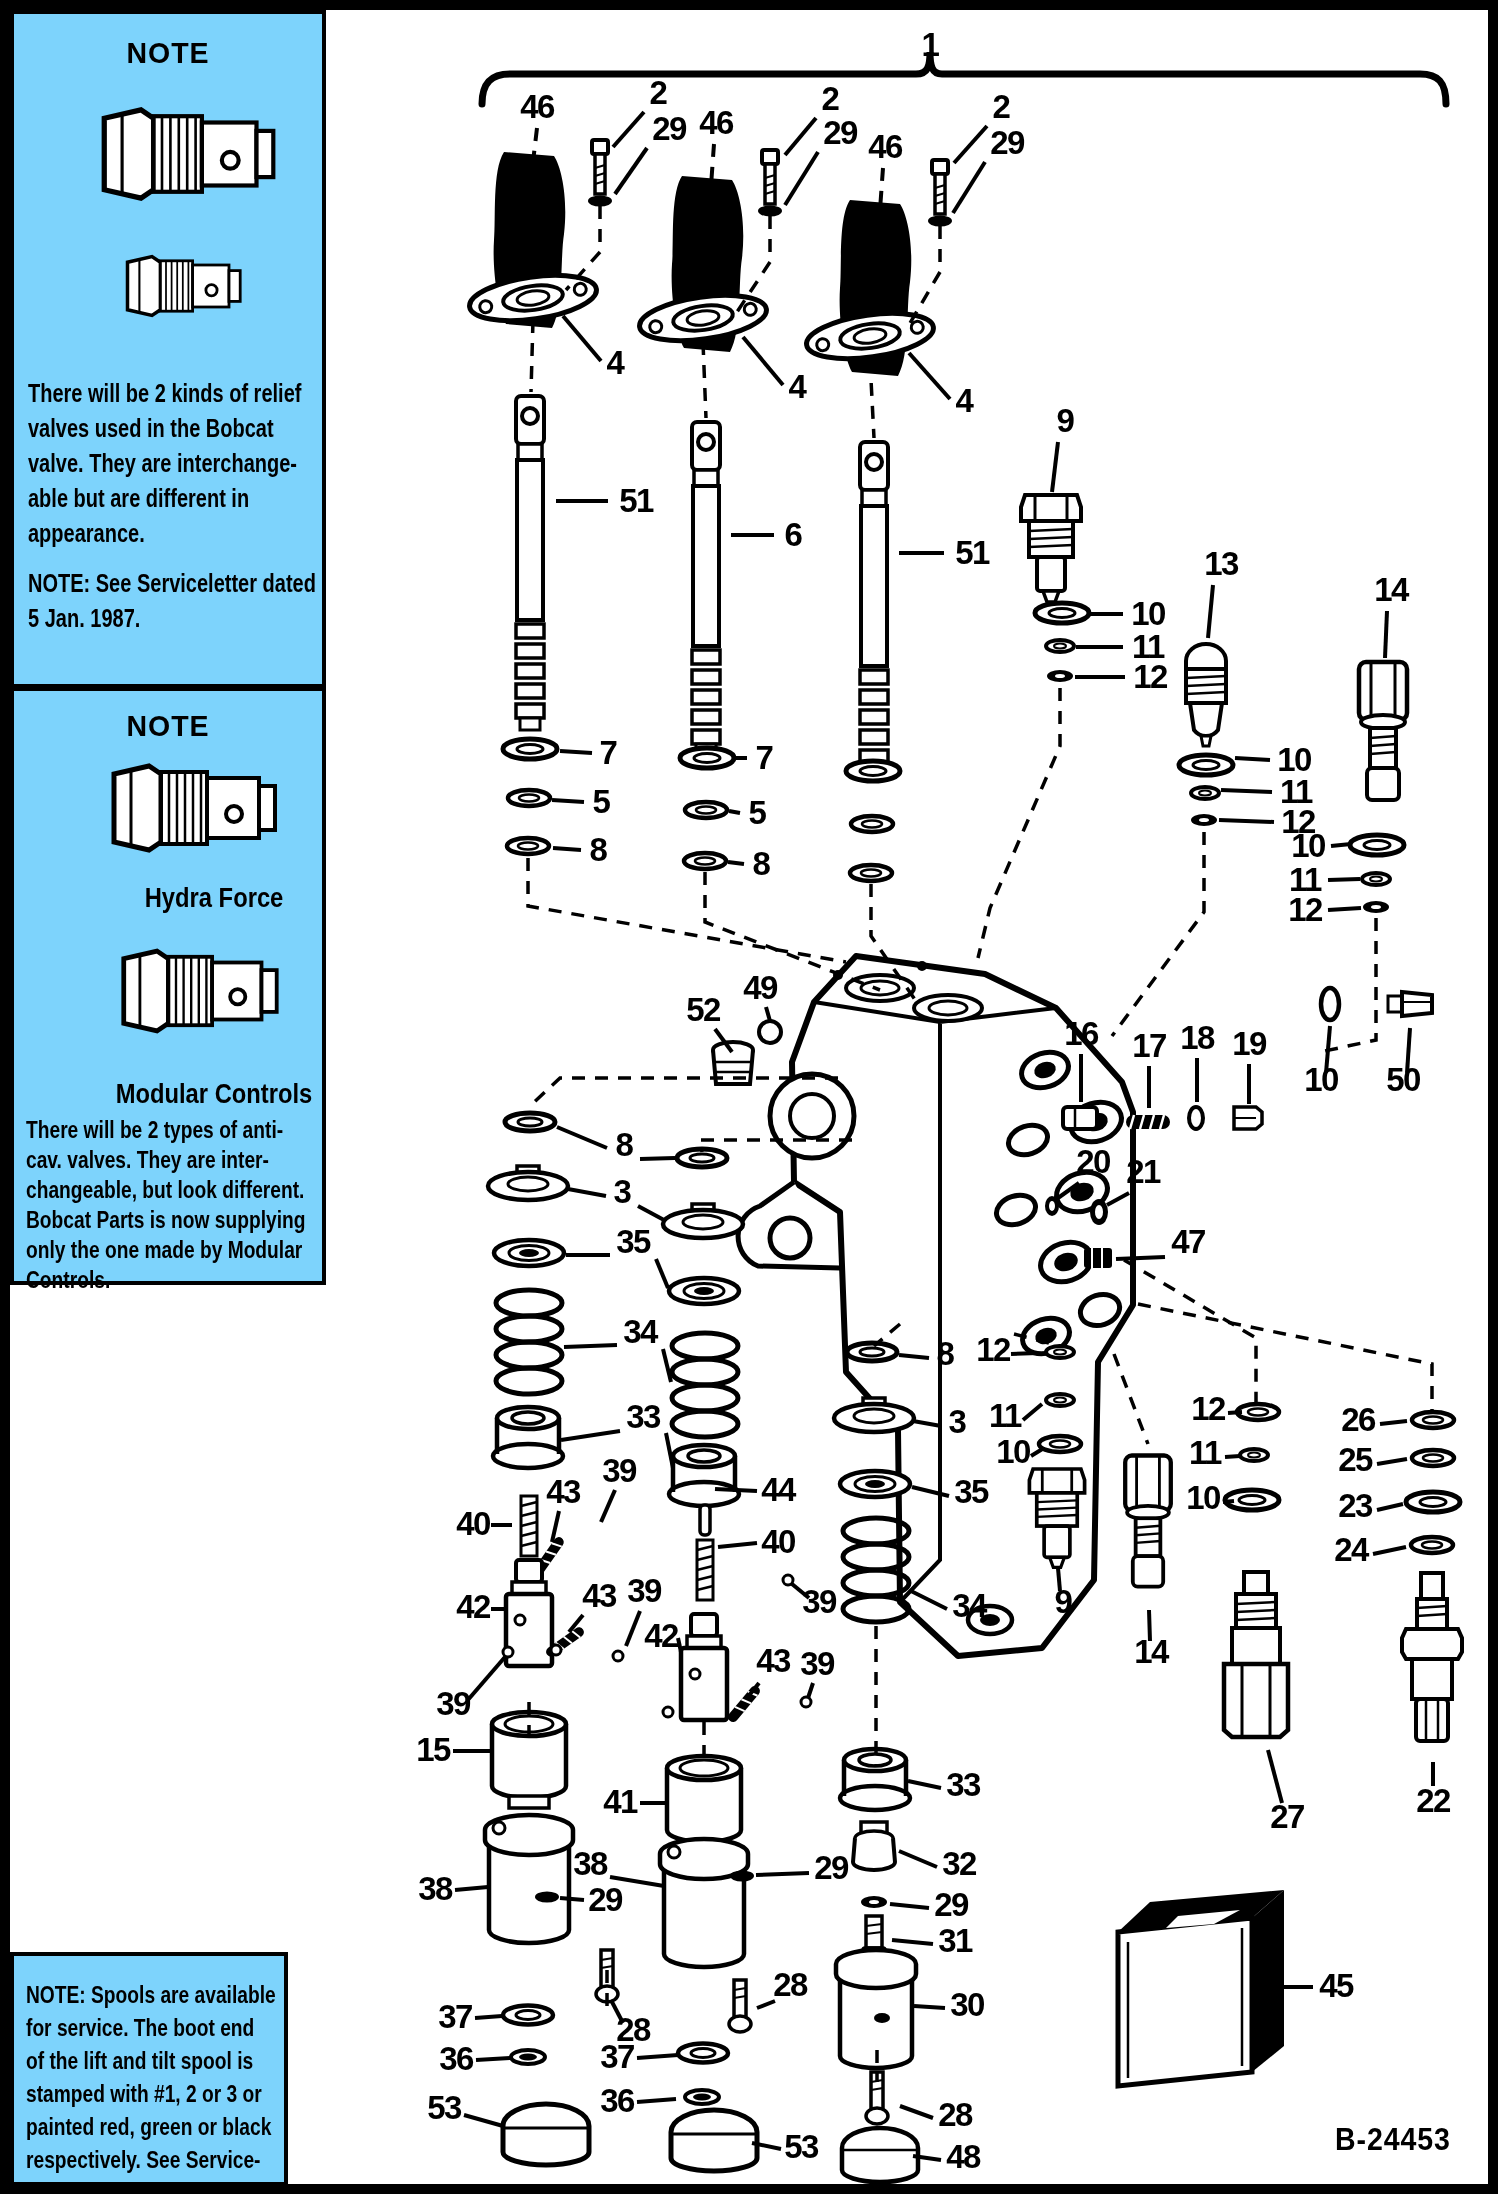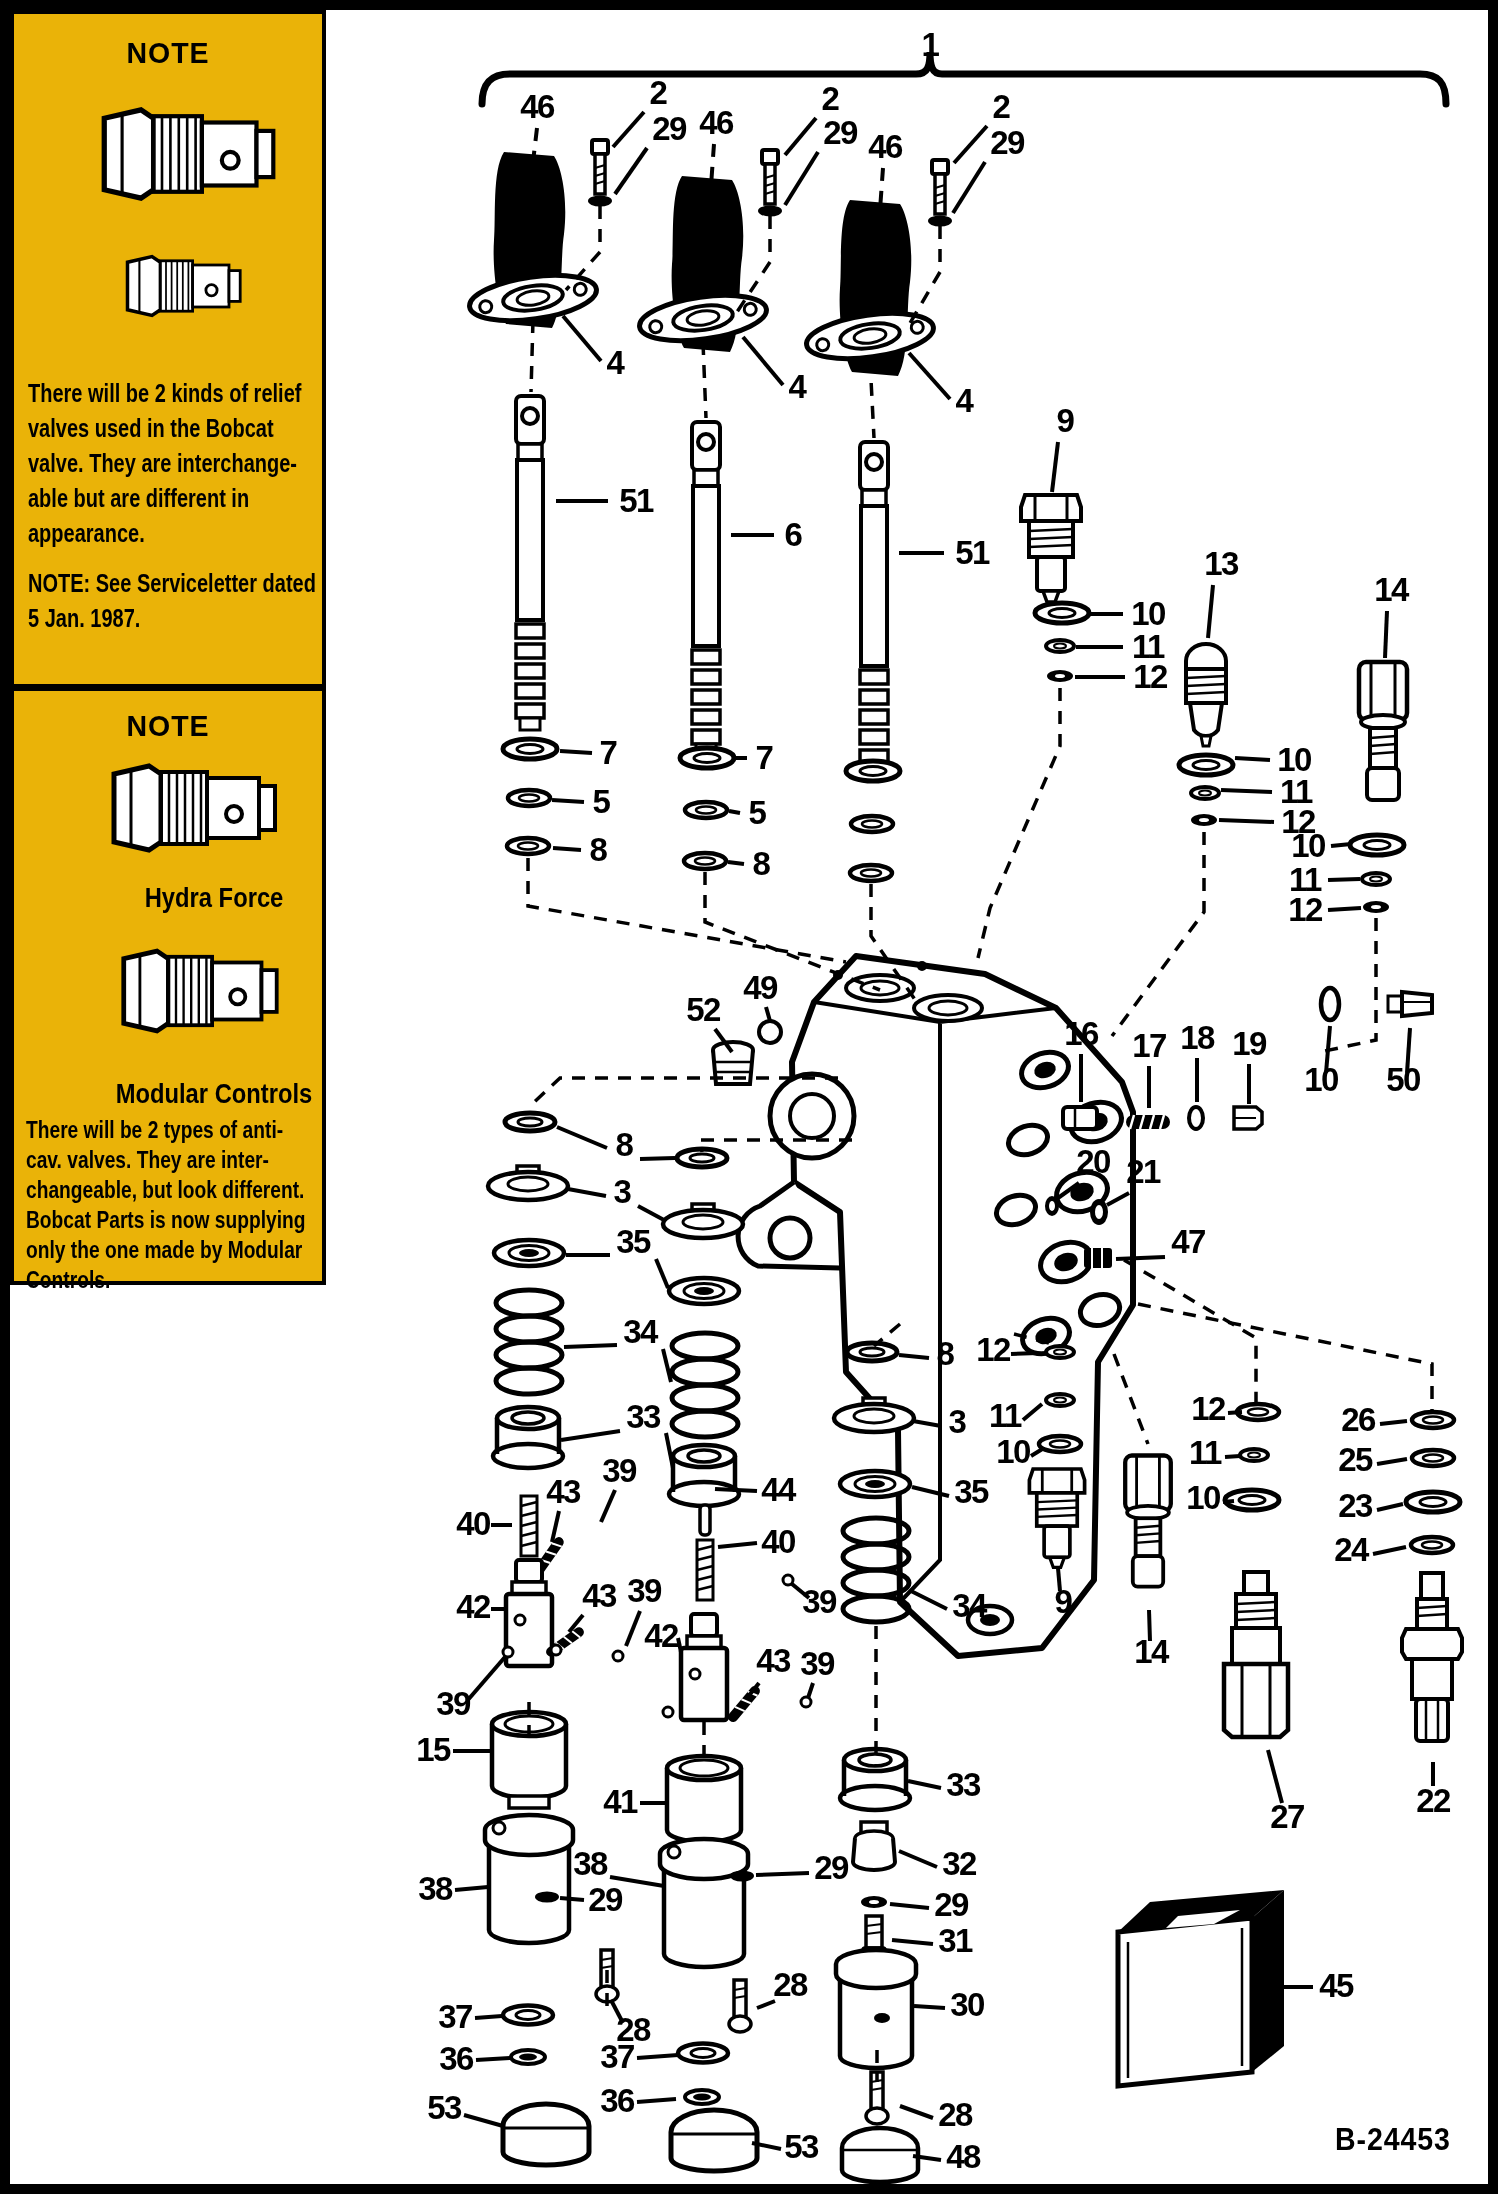--- a/index.html
+++ b/index.html
@@ -1,19 +1,19 @@
 <!DOCTYPE html>
 <html><head>
 <meta charset="utf-8">
 <style>
   html,body{margin:0;padding:0;background:#888;}
   .page{position:relative;width:1498px;height:2194px;background:#fff;margin:0 auto;overflow:hidden;
         font-family:"Liberation Sans",sans-serif;}
   .frame{position:absolute;inset:0;border:10px solid #000;box-sizing:border-box;pointer-events:none;z-index:50;}
-  .notebox{position:absolute;background:#eab308;border:4px solid #000;box-sizing:border-box;z-index:10;}
+  .notebox{position:absolute;background:#7dd3fc;border:4px solid #000;box-sizing:border-box;z-index:10;}
   .note-heading{position:absolute;left:0;width:100%;text-align:center;font-weight:700;font-size:30px;
         letter-spacing:1px;transform:scaleX(.95);}
   .note-caption{position:absolute;font-weight:700;font-size:27px;text-align:center;transform:scaleX(.88);}
   .note-body{position:absolute;font-weight:700;white-space:pre-line;transform:scaleX(.80);transform-origin:left top;}
   .nb1{font-size:25px;line-height:35px;width:392px;}
   .nb2{font-size:24px;line-height:30px;width:390px;}
   .nb3{font-size:24px;line-height:32px;width:390px;}
   .nb4{font-size:24px;line-height:33px;width:336px;}
   .figcode{position:absolute;font-weight:700;font-size:31px;letter-spacing:1px;transform:scaleX(.92);z-index:40;}
   svg text.plbl{font-family:"Liberation Sans",sans-serif;font-weight:700;font-size:33px;letter-spacing:-1.5px;fill:#000;}
@@ -739,15 +739,24 @@
     <div class="note-caption" style="left:80px;top:388px;width:240px;">Modular Controls</div>
     <div class="note-body nb2" style="left:12px;top:424px;">There will be 2 types of anti-
 cav. valves. They are inter-
 changeable, but look different.
 Bobcat Parts is now supplying
 only the one made by Modular
 Controls.</div>
   </div>
 
 
+  <div class="notebox" style="left:10px;top:1952px;width:278px;height:234px;">
+    <div class="note-body nb4" style="left:12px;top:22px;">NOTE: Spools are available
+for service.  The boot end
+of the lift and tilt spool is
+stamped with #1, 2 or 3 or
+painted red, green or black
+respectively.  See Service-
+letter dated 20 Feb. 1995.</div>
+  </div>
 
   <div class="figcode" style="left:1330px;top:2122px;">B-24453</div>
 </div>
 
 </body></html>

